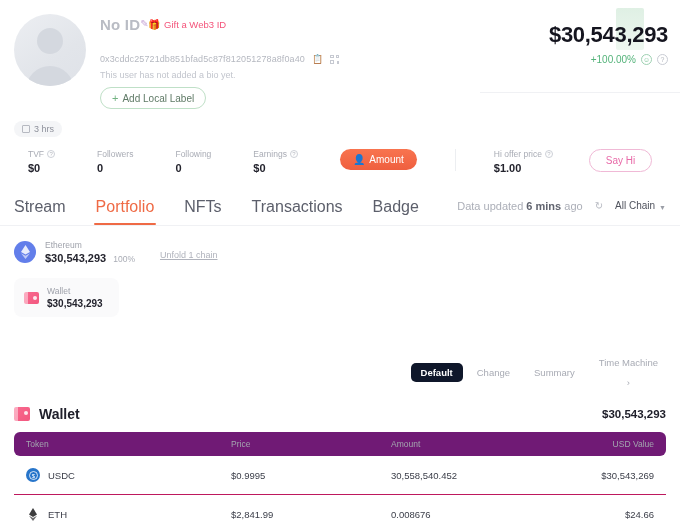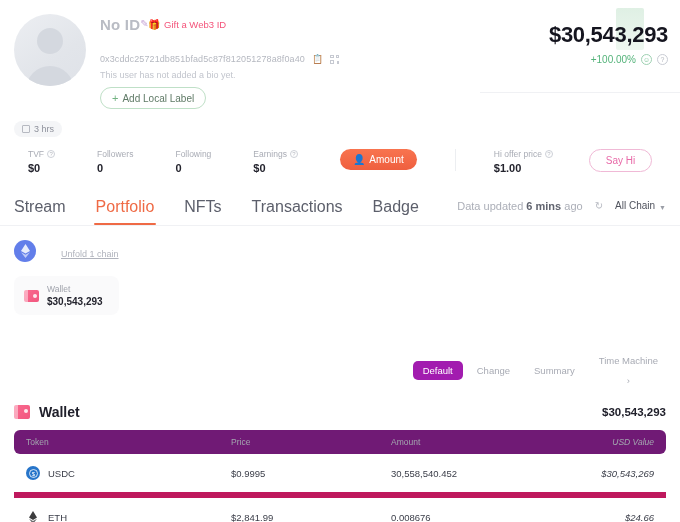--- a/index.html
+++ b/index.html
@@ -182,21 +182,21 @@
   .wallet-chip-amt { font-size: 10px; font-weight: 700; color: #24242e; margin-top: 2px; }
 
   
   .view-toggle {
     display:flex; align-items:center; justify-content:flex-end; gap: 4px;
     padding: 0 12px; margin-top: 36px;
   }
   .vt-btn {
     font-size: 9.5px; color: #a8abb4; padding: 4px 10px; border-radius: 5px; cursor:pointer;
   }
-  .vt-btn.active { background: #a21caf; color: #fff; font-weight: 400; }
+  .vt-btn.active { background: #0f172a; color: #fff; font-weight: 700; }
   .vt-btn.arrow { display:flex; align-items:center; gap:9px;flex-direction:column; }
 
   
   .wallet-head {
     display:flex; align-items:center; justify-content: space-between;
     padding: 14px 14px 0 14px;
   }
   .wallet-head-left { display:flex; align-items:center; gap: 9px; }
   .wallet-ic.lg { width: 16px; height: 14px; }
   .wallet-ic.lg::before { height:14px; }
@@ -204,26 +204,26 @@
   .wallet-total { font-size: 11.5px; font-weight: 700; color: #20202b; }
 
   
   .tbl { margin: 10px 14px 0 14px; }
   .tbl-head {
     display:flex; background: #701a75; border-radius: 6px;
     padding: 7px 12px; font-size: 8.5px; color: #a3a6af;
   }
   .tbl-row {
     display:flex; align-items:center; padding: 12px 12px;
-    border-bottom: 6px solid #be185d; cursor: pointer;
+    border-bottom: 1px solid #be185d; cursor: pointer;
   }
   .c-token { flex: 0 0 205px; display:flex; align-items:center; gap: 8px; }
   .c-price { flex: 0 0 160px; }
   .c-amount { flex: 1; }
-  .c-usd { flex: 0 0 110px; text-align: right; font-style: italic; }
+  .c-usd { flex: 0 0 110px; text-align: right; }
   .tbl-row .c-token, .tbl-row .c-price, .tbl-row .c-amount, .tbl-row .c-usd {
     font-size: 9.5px; color: #3a3d48;
   }
   .tok-ic { width: 14px; height: 14px; border-radius: 50%; display:flex; align-items:center; justify-content:center; }
   .tok-ic.usdc { background: #2775ca; }
   .tok-ic.eth { background: transparent; }
 </style>
 </head>
 <body>
 
@@ -354,20 +354,27 @@
   </div>
 
   
   <div class="chain-row">
     <div class="eth-icon">
       <svg width="9" height="14" viewBox="0 0 9 14" aria-hidden="true">
         <path d="M4.5 0 L0 7 L4.5 9.6 L9 7 Z" fill="#fff" opacity=".85"></path>
         <path d="M0 8.2 L4.5 14 L9 8.2 L4.5 10.7 Z" fill="#fff" opacity=".6"></path>
       </svg>
     </div>
+    <div>
+      <div class="chain-name">Ethereum</div>
+      <div class="chain-amt">
+        <span>$30,543,293</span>
+        <span class="pc">100%</span>
+      </div>
+    </div>
     <div class="unfold-link">Unfold 1 chain</div>
   </div>
 
   
   <div class="wallet-chip">
     <span class="wallet-ic"></span>
     <div>
       <div class="wallet-chip-name">Wallet</div>
       <div class="wallet-chip-amt">$30,543,293</div>
     </div>

